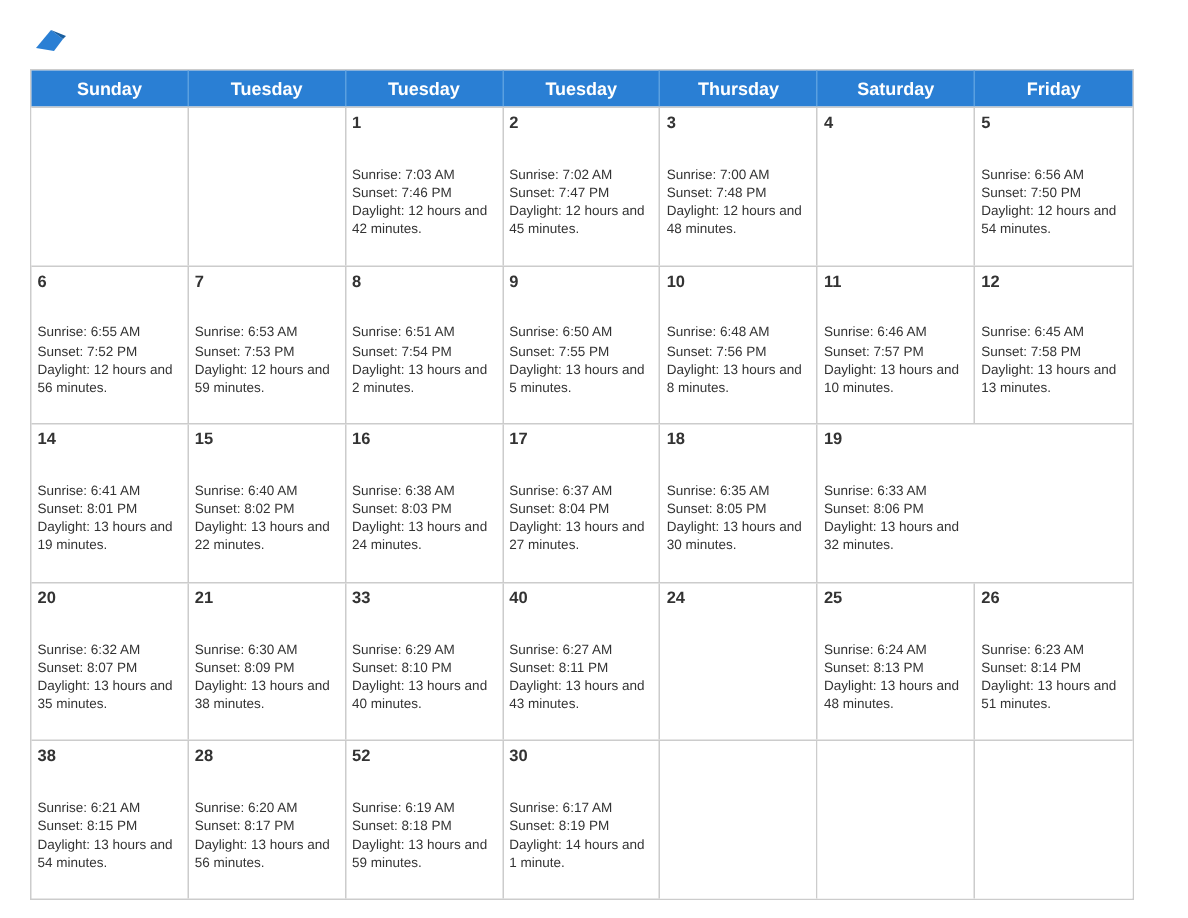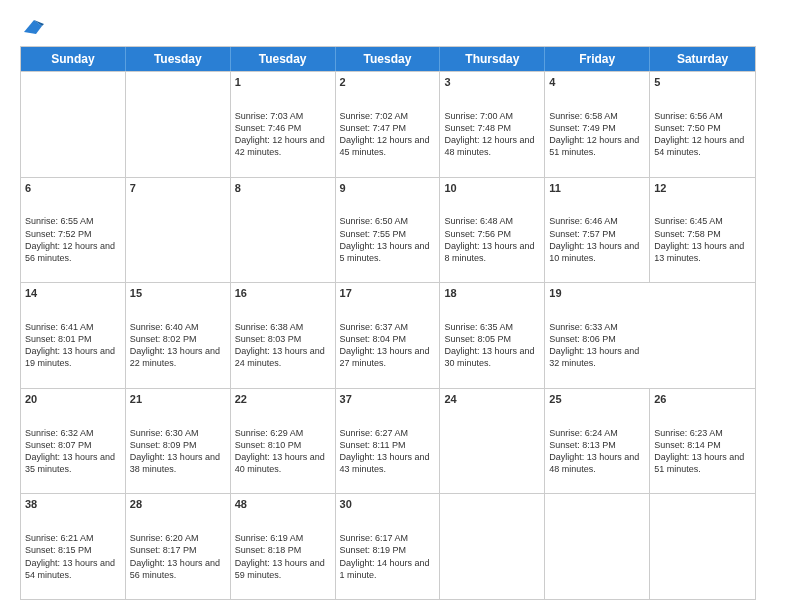--- a/index.html
+++ b/index.html
@@ -142,58 +142,59 @@
     </div>
   </div>
 
   <div class="calendar">
     <div class="cal-header">
     <div class="cal-header-cell">Sunday</div>
         <div class="cal-header-cell">Tuesday</div>
         <div class="cal-header-cell">Tuesday</div>
         <div class="cal-header-cell">Tuesday</div>
         <div class="cal-header-cell">Thursday</div>
+        <div class="cal-header-cell">Saturday</div>
         <div class="cal-header-cell">Friday</div>
-        <div class="cal-header-cell">Saturday</div>
       </div>
     <div class="cal-body">
     <div class="cal-row">
           <div class="cal-cell empty"></div>
           <div class="cal-cell empty"></div>
           <div class="cal-cell">
             <span class="day-num">1</span>
             <div class="cell-text">Sunrise: 7:03 AM<br>Sunset: 7:46 PM<br>Daylight: 12 hours and 42 minutes.</div>
           </div>
           <div class="cal-cell">
             <span class="day-num">2</span>
             <div class="cell-text">Sunrise: 7:02 AM<br>Sunset: 7:47 PM<br>Daylight: 12 hours and 45 minutes.</div>
           </div>
           <div class="cal-cell">
             <span class="day-num">3</span>
             <div class="cell-text">Sunrise: 7:00 AM<br>Sunset: 7:48 PM<br>Daylight: 12 hours and 48 minutes.</div>
           </div>
           <div class="cal-cell">
             <span class="day-num">4</span>
-            <div class="cell-text">Sunrise: 6:58 AM<br>Sunset: 7:49 PM<br>Daylight: 12 hours and 51 minutes.</div>
           </div>
           <div class="cal-cell">
             <span class="day-num">5</span>
             <div class="cell-text">Sunrise: 6:56 AM<br>Sunset: 7:50 PM<br>Daylight: 12 hours and 54 minutes.</div>
           </div>
         </div>
         <div class="cal-row">
           <div class="cal-cell">
             <span class="day-num">6</span>
             <div class="cell-text">Sunrise: 6:55 AM<br>Sunset: 7:52 PM<br>Daylight: 12 hours and 56 minutes.</div>
           </div>
           <div class="cal-cell">
             <span class="day-num">7</span>
+            <div class="cell-text">Sunrise: 6:53 AM<br>Sunset: 7:53 PM<br>Daylight: 12 hours and 59 minutes.</div>
           </div>
           <div class="cal-cell">
             <span class="day-num">8</span>
+            <div class="cell-text">Sunrise: 6:51 AM<br>Sunset: 7:54 PM<br>Daylight: 13 hours and 2 minutes.</div>
           </div>
           <div class="cal-cell">
             <span class="day-num">9</span>
             <div class="cell-text">Sunrise: 6:50 AM<br>Sunset: 7:55 PM<br>Daylight: 13 hours and 5 minutes.</div>
           </div>
           <div class="cal-cell">
             <span class="day-num">10</span>
             <div class="cell-text">Sunrise: 6:48 AM<br>Sunset: 7:56 PM<br>Daylight: 13 hours and 8 minutes.</div>
           </div>
           <div class="cal-cell">
@@ -234,25 +235,25 @@
         <div class="cal-row">
           <div class="cal-cell">
             <span class="day-num">20</span>
             <div class="cell-text">Sunrise: 6:32 AM<br>Sunset: 8:07 PM<br>Daylight: 13 hours and 35 minutes.</div>
           </div>
           <div class="cal-cell">
             <span class="day-num">21</span>
             <div class="cell-text">Sunrise: 6:30 AM<br>Sunset: 8:09 PM<br>Daylight: 13 hours and 38 minutes.</div>
           </div>
           <div class="cal-cell">
-            <span class="day-num">22</span>
+            <span class="day-num">33</span>
             <div class="cell-text">Sunrise: 6:29 AM<br>Sunset: 8:10 PM<br>Daylight: 13 hours and 40 minutes.</div>
           </div>
           <div class="cal-cell">
-            <span class="day-num">37</span>
+            <span class="day-num">40</span>
             <div class="cell-text">Sunrise: 6:27 AM<br>Sunset: 8:11 PM<br>Daylight: 13 hours and 43 minutes.</div>
           </div>
           <div class="cal-cell">
             <span class="day-num">24</span>
           </div>
           <div class="cal-cell">
             <span class="day-num">25</span>
             <div class="cell-text">Sunrise: 6:24 AM<br>Sunset: 8:13 PM<br>Daylight: 13 hours and 48 minutes.</div>
           </div>
           <div class="cal-cell">
@@ -263,21 +264,21 @@
         <div class="cal-row">
           <div class="cal-cell">
             <span class="day-num">38</span>
             <div class="cell-text">Sunrise: 6:21 AM<br>Sunset: 8:15 PM<br>Daylight: 13 hours and 54 minutes.</div>
           </div>
           <div class="cal-cell">
             <span class="day-num">28</span>
             <div class="cell-text">Sunrise: 6:20 AM<br>Sunset: 8:17 PM<br>Daylight: 13 hours and 56 minutes.</div>
           </div>
           <div class="cal-cell">
-            <span class="day-num">48</span>
+            <span class="day-num">52</span>
             <div class="cell-text">Sunrise: 6:19 AM<br>Sunset: 8:18 PM<br>Daylight: 13 hours and 59 minutes.</div>
           </div>
           <div class="cal-cell">
             <span class="day-num">30</span>
             <div class="cell-text">Sunrise: 6:17 AM<br>Sunset: 8:19 PM<br>Daylight: 14 hours and 1 minute.</div>
           </div>
           <div class="cal-cell empty"></div>
           <div class="cal-cell empty"></div>
           <div class="cal-cell empty"></div>
         </div>

